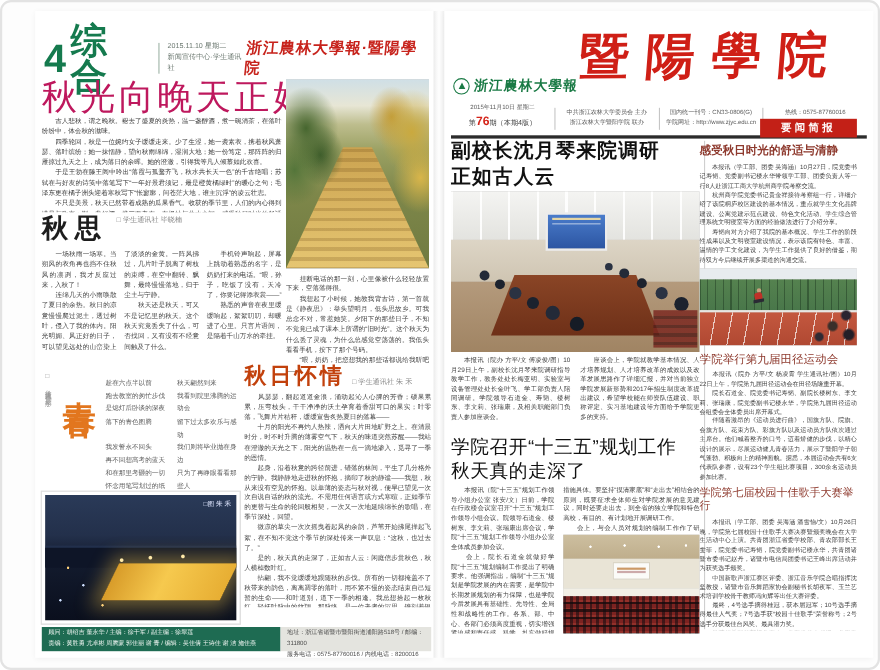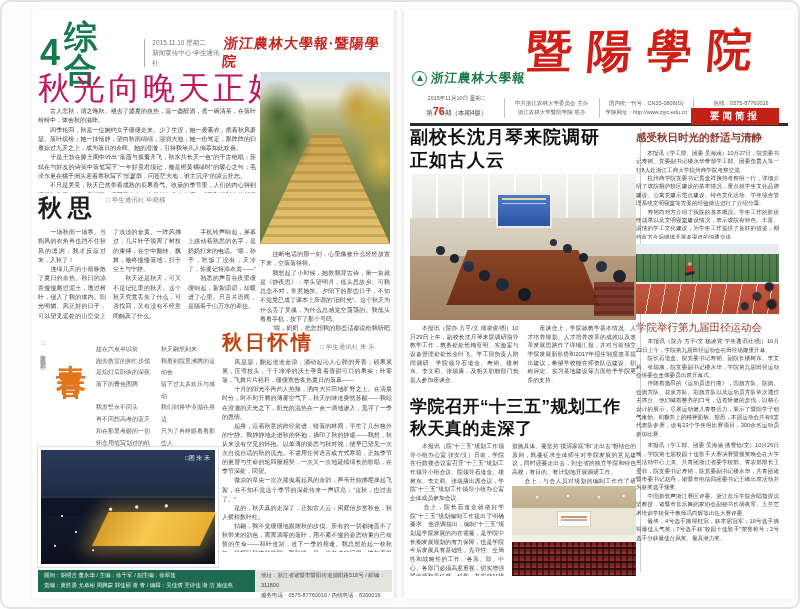--- a/index.html
+++ b/index.html
@@ -83,21 +83,21 @@
   .pc-screen{position:absolute;left:38%;top:13%;width:25%;height:24%;background:linear-gradient(180deg,#4a7ccb,#2c55a2);border:2px solid #ececec;box-sizing:border-box;}
   .pc-screen i{display:block;height:2px;margin:3px 4px 0;background:rgba(255,230,160,.85);}
   .pc-screen i+i{background:rgba(255,255,255,.6);height:1.5px;}
   .pc-floor{position:absolute;left:0;right:0;top:56%;bottom:0;background:linear-gradient(180deg,#b49a7c,#a08463);}
   .pc-table{position:absolute;left:16%;right:16%;top:52%;bottom:10%;background:linear-gradient(180deg,#8a4526,#6e3018);clip-path:polygon(14% 0,86% 0,100% 100%,0 100%);}
   .pc-ppl-l,.pc-ppl-r{position:absolute;width:9px;height:9px;border-radius:50%;background:#232a38;}
   .pc-ppl-l{left:26px;top:72px;box-shadow:14px 8px 0 0 #1c222e,28px 16px 0 1px #2a3242,44px 25px 0 1px #1c222e,62px 34px 0 2px #232a38,84px 44px 0 2px #161c26;}
   .pc-ppl-r{right:64px;top:70px;box-shadow:16px 9px 0 0 #1c222e,34px 18px 0 1px #2a3242,52px 28px 0 2px #1c222e,-14px -6px 0 -1px #2a3242;}
   .pc-chairs{position:absolute;right:2px;bottom:4px;width:40px;height:34px;background:repeating-linear-gradient(180deg,#7c2a22 0 5px,#56201a 5px 8px);opacity:.85;}
   .r1-body{position:absolute;left:6px;top:314px;width:226px;height:68px;column-count:2;column-gap:9px;font-size:5.8px;line-height:1.5;color:#3e3e3e;overflow:hidden;}
-  .r2-title{position:absolute;left:6px;top:386px;width:226px;font-size:17px;font-weight:700;color:#111;line-height:1.3;letter-spacing:.5px;}
+  .r2-title{position:absolute;left:6px;top:386px;width:226px;font-size:17px;font-weight:400;color:#111;line-height:1.3;letter-spacing:.5px;}
   .r2-row{position:absolute;left:6px;top:432px;width:226px;height:134px;display:flex;gap:8px;}
   .r2-c1{width:94px;font-size:5.8px;line-height:1.5;color:#3e3e3e;overflow:hidden;}
   .r2-c2{width:124px;display:flex;flex-direction:column;}
   .r2-c2-text{font-size:5.8px;line-height:1.5;color:#3e3e3e;height:42px;overflow:hidden;}
   .photo-aud{position:relative;width:124px;height:90px;margin-top:2px;overflow:hidden;background:#ccc;}
   .pa-ceil{position:absolute;left:0;right:0;top:0;height:24%;background:linear-gradient(180deg,#cdbfa0,#bfae8c);}
   .pa-ceil:after{content:"";position:absolute;inset:0;background:radial-gradient(2px 2px at 20% 50%,#fff 0 40%,transparent 70%),radial-gradient(2px 2px at 45% 45%,#fff 0 40%,transparent 70%),radial-gradient(2px 2px at 70% 50%,#fff 0 40%,transparent 70%),radial-gradient(2px 2px at 90% 45%,#fff 0 40%,transparent 70%);}
   .pa-wall{position:absolute;left:0;right:0;top:24%;height:30%;background:#e9e4d6;}
   .pa-screen{position:absolute;left:36%;top:28%;width:28%;height:18%;background:#fbfbf8;border:1px solid #d8d2c2;box-sizing:border-box;}
   .pa-screen:after{content:"";position:absolute;left:3px;top:4px;right:3px;height:1.5px;background:#c96;box-shadow:0 3px 0 #caa;}
@@ -332,19 +332,20 @@
           </div>
         <div class="pt-crowd"></div>
       </div>
 
       <div class="s-title2" style="margin-top:7px;">学院举行第九届田径运动会</div>
       <div class="s-body s2-body pre just">　　本报讯（院办 方平/文 杨凌霄 学生通讯社/图）10月22日上午，学院第九届田径运动会在田径场隆重开幕。
 　　院长石道金、院党委书记寿韬、副院长楼树东、李文莉、张瑞康，院党委副书记楼永华，学院第九届田径运动会组委会全体委员出席开幕式。
 　　伴随着激昂的《运动员进行曲》，国旗方队、院旗、会旗方队、花束方队、彩旗方队以及运动员方队依次通过主席台。他们喊着整齐的口号，迈着矫健的步伐，以精心设计的展示，尽展运动健儿青春活力，展示了暨阳学子朝气蓬勃、积极向上的精神面貌。据悉，本届运动会共有6支代表队参赛，设有23个学生组比赛项目，300余名运动员参加比赛。
 　　暨阳学子，齐会奋起；奋勇争先，青春飞扬。经过两天紧张激烈的比赛，10月23日下午，学院第九届田径运动会顺利完成各项赛事、圆满落幕。</div>
 
+      <div class="s-title2" style="margin-top:6px;font-size:10px;">学院第七届校园十佳歌手大赛举行</div>
       <div class="s-body s3-body pre just">　　本报讯（学工部、团委 吴海涵 潘雪怡/文）10月26日晚，学院第七届校园十佳歌手大赛决赛暨颁奖晚会在大学生活动中心上演。共青团浙江省委学校部、青农部部长王雯菲，院党委书记寿韬，院党委副书记楼永华，共青团诸暨市委书记赵丹，诸暨市电信局团委书记王峰出席活动并为获奖选手颁奖。
 　　中国新歌声浙江赛区评委、浙江音乐学院合唱指挥沈坚教授，诸暨市音乐舞蹈家协会副秘书长胡夜军、玉兰艺术培训学校骨干教师冯向辉等出任大赛评委。
 　　最终，4号选手摘得桂冠，获本届冠军；10号选手摘得最佳人气奖；7号选手获“校园十佳歌手”荣誉称号；2号选手分获最佳台风奖、最具潜力奖。
 　　学院相关职能部门负责人、各系党总支书记、各系学生会主任、分团委书记以及千余名师生共聚一堂，欣赏了这场精彩绝伦的音乐盛宴。</div>
     </div>
   </div>
 </div>
 
 </body></html>

